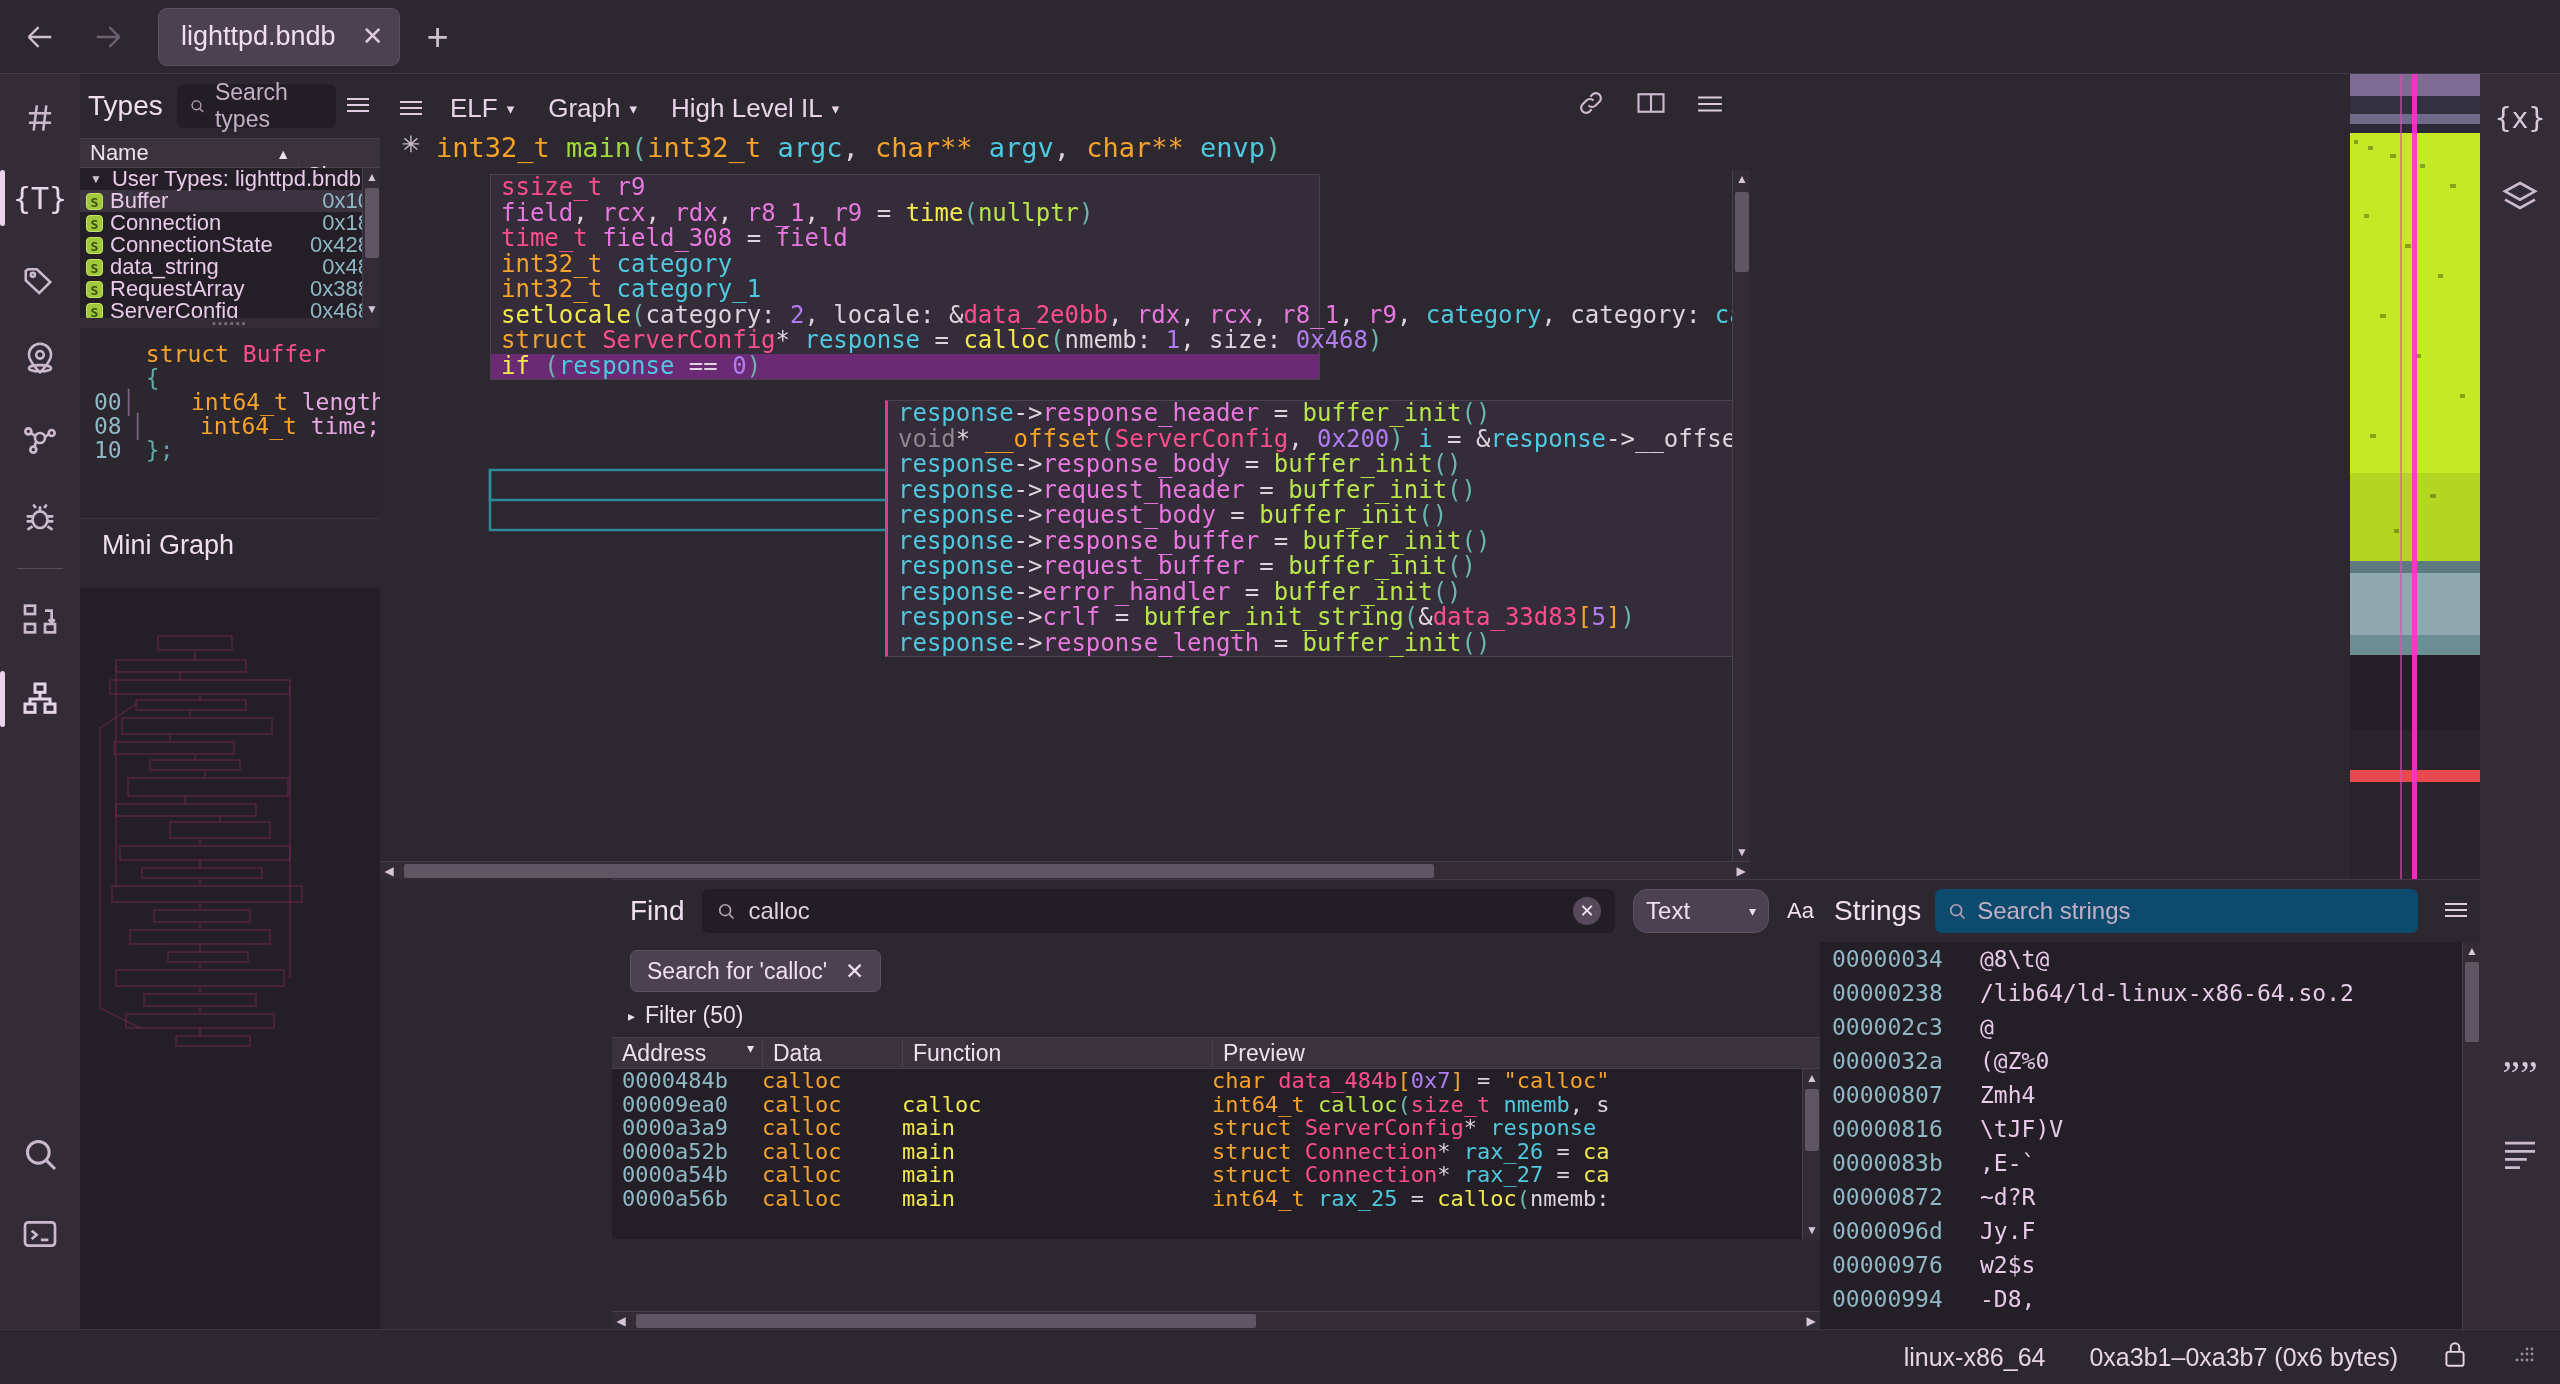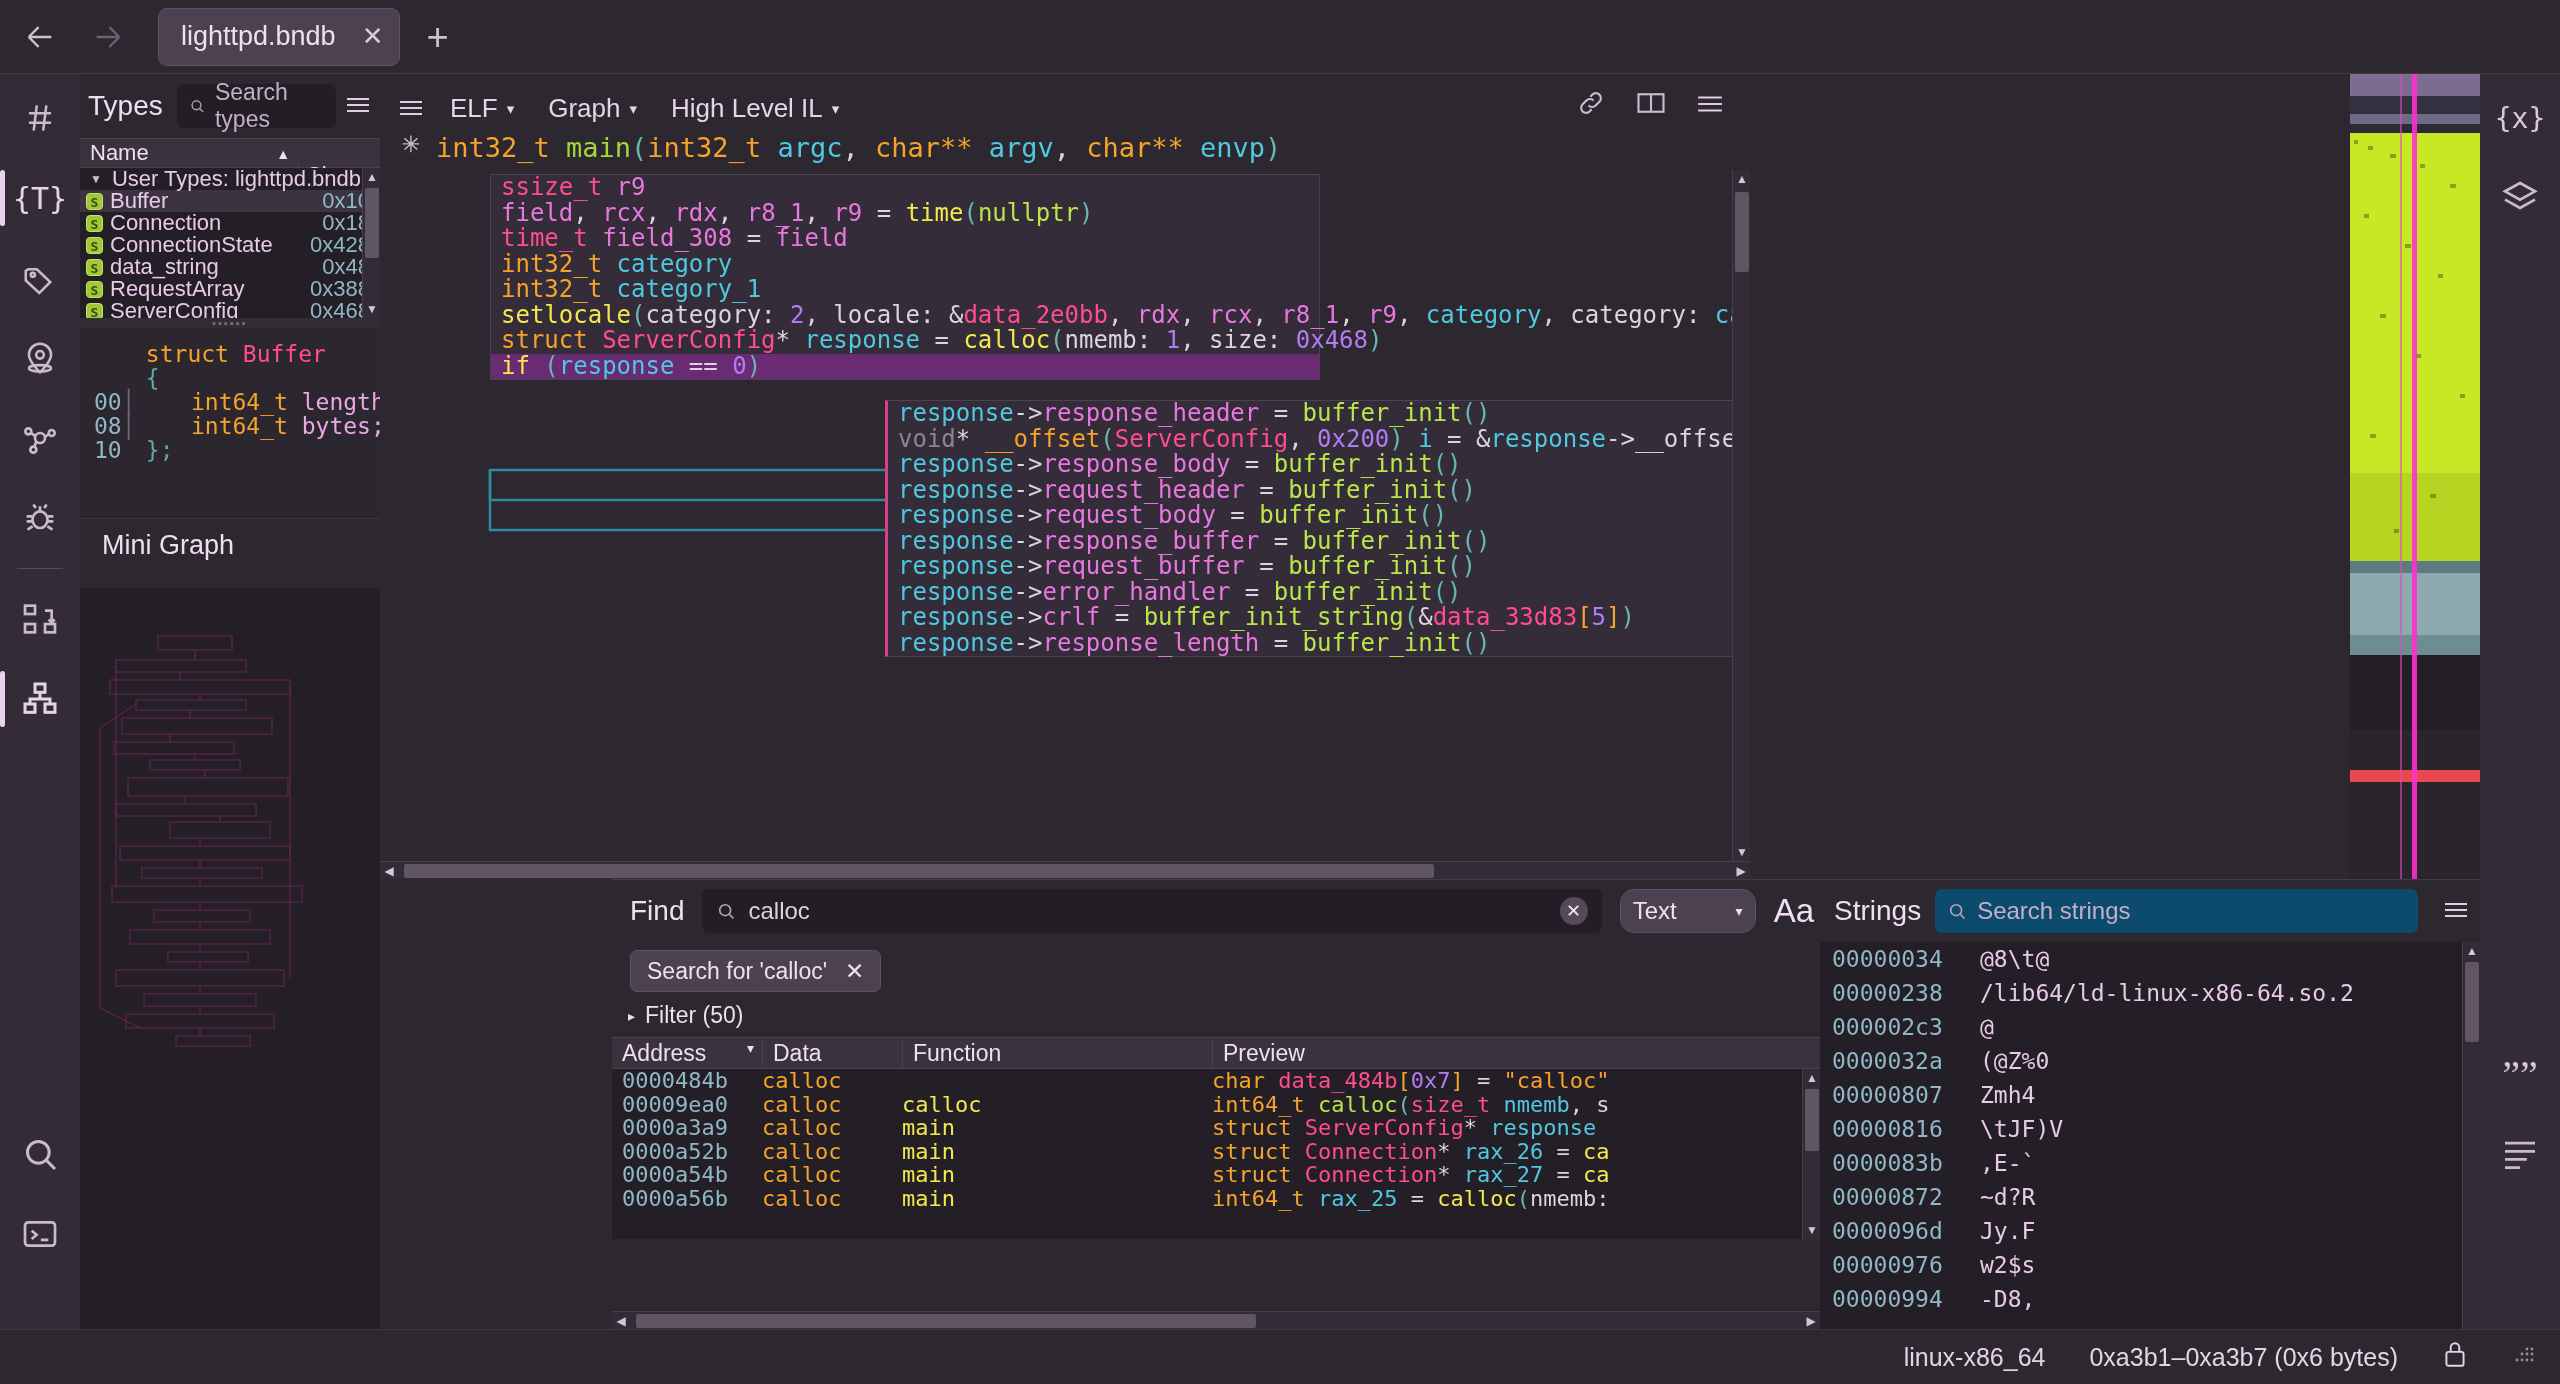--- a/index.html
+++ b/index.html
@@ -174,21 +174,21 @@
     flex:1; height:44px; background:#231e26; border-radius:7px;
     display:flex; align-items:center; gap:12px; padding:0 14px; color:#ded0de; font-size:24px;
   }
   .clearx { margin-left:auto; width:28px; height:28px; border-radius:50%;
             background:#55495a; color:#f0e4f0; font-size:18px; text-align:center; line-height:28px; }
   #findtype {
     width:136px; height:44px; background:#4c4150; border:1px solid #5d5162; border-radius:14px;
     display:flex; align-items:center; padding:0 12px; font-size:24px; color:#f0dff0;
   }
   #findtype .car { margin-left:auto; font-size:14px; }
-  .aa { font-size:33px; color:#f0dff0; padding-right:6px;}
+  .aa { font-size:22px; color:#f0dff0; padding-right:6px;}
 
   #chip {
     margin:8px 0 0 18px; display:inline-flex; align-items:center; gap:18px;
     height:42px; padding:0 16px; background:#4c4150; border:1px solid #5d5162; border-radius:7px;
     font-size:23px; color:#f0dff0;
   }
   #filterrow { display:flex; align-items:center; gap:10px; padding:10px 0 8px 16px; font-size:23px; color:#ece0ec;}
   #filterrow .car { font-size:14px; }
 
   .fhdr { display:flex; height:32px; background:#3a323d; border-top:1px solid #4a414e; border-bottom:1px solid #4a414e;
@@ -405,21 +405,21 @@
         <div class="sline">
           <div class="off"></div>
           <div class="code"><span> </span><span class="punct">{</span></div>
         </div>
         <div class="sline">
           <div class="off">00</div>
           <div class="code"><span class="bar">│    </span><span class="kw">int64_t </span><span class="ident">length;</span></div>
         </div>
         <div class="sline">
           <div class="off">08</div>
-          <div class="code"><span class="bar">│    </span><span class="kw">int64_t </span><span class="ident">bytes;</span></div>
+          <div class="code"><span class="bar">│    </span><span class="kw">int64_t </span><span class="ident">time;</span></div>
         </div>
         <div class="sline">
           <div class="off">10</div>
           <div class="code"><span> </span><span class="punct">};</span></div>
         </div>
       </div>
   </div>
 
   <div id="minigraphhdr">
     <span>Mini Graph</span>

